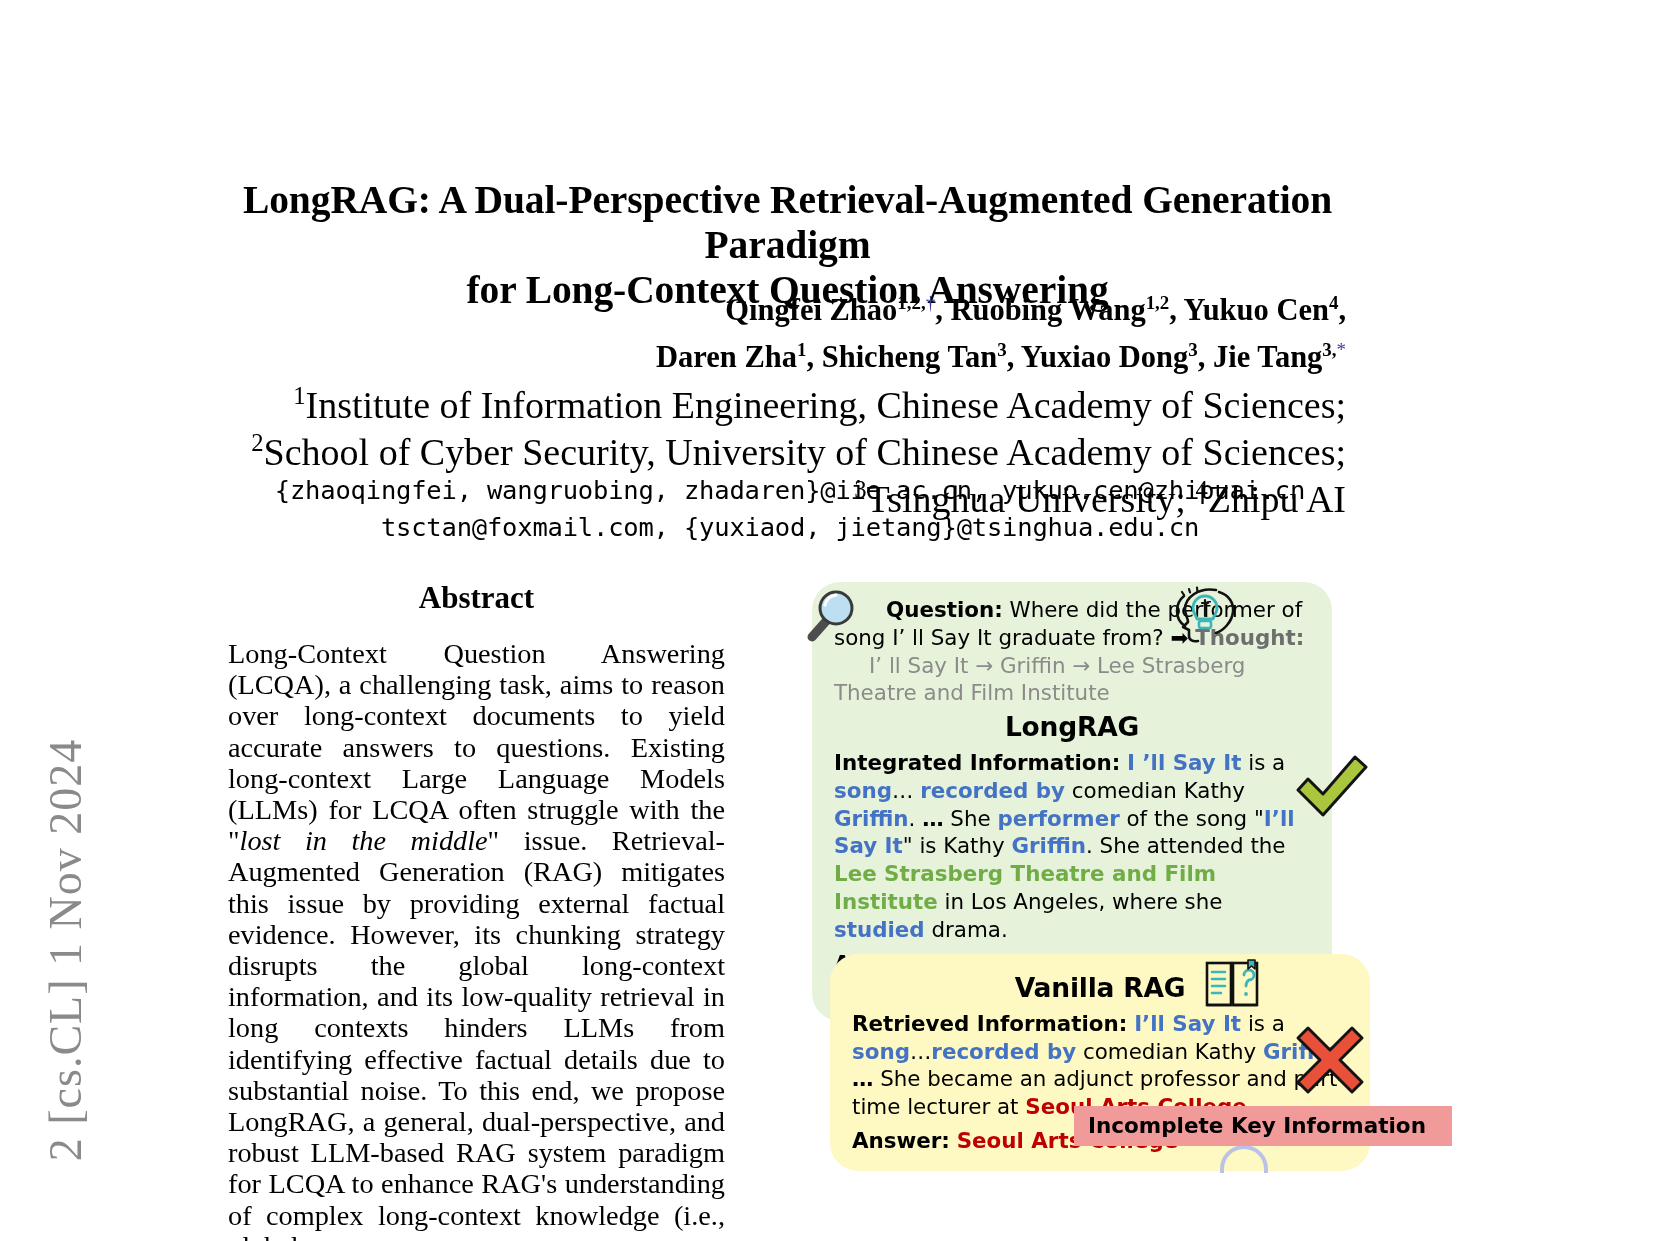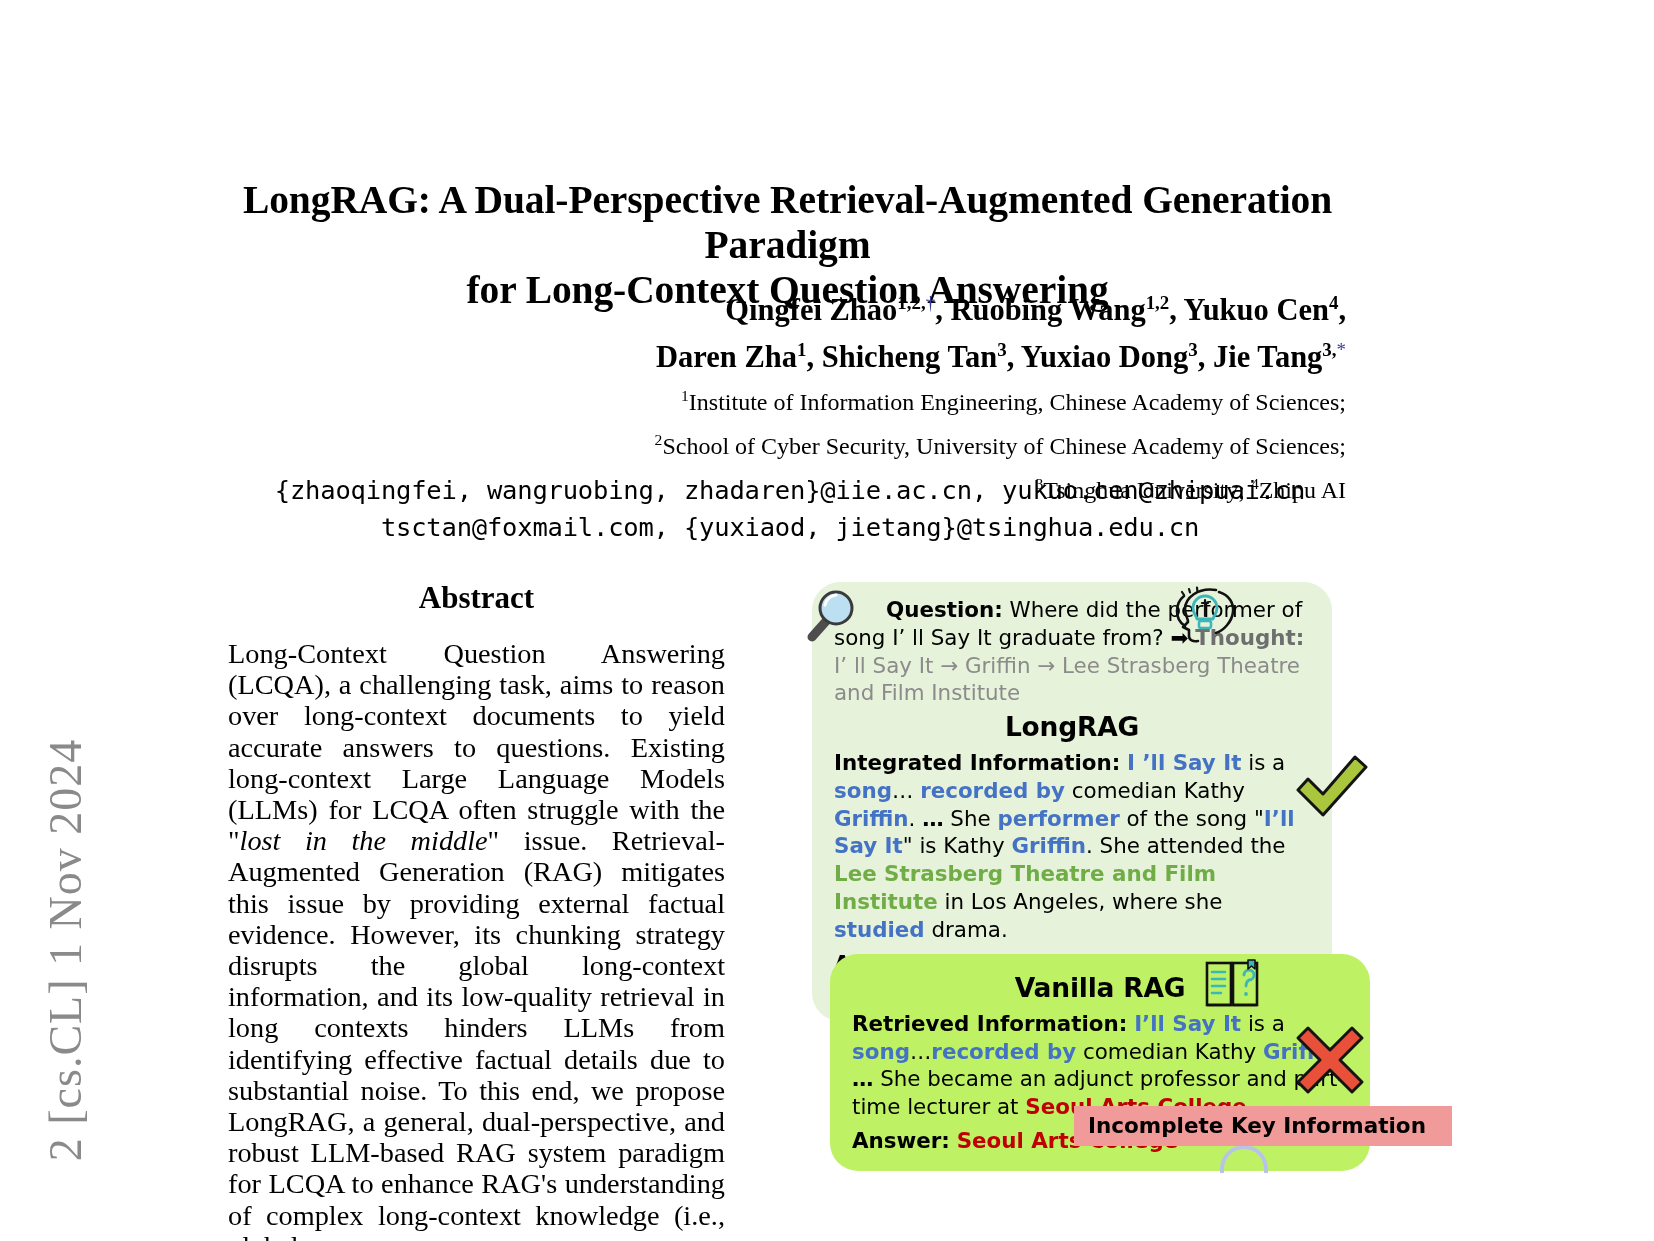--- a/index.html
+++ b/index.html
@@ -60,21 +60,21 @@
   .author-line {
     font-size: 30.5px;
     font-weight: bold;
     line-height: 39px;
   }
   .author-line sup { font-weight: bold; font-size: 0.62em; }
   .dagger { color: #3b3b9a; font-weight: normal; }
   .star { color: #3b3b9a; font-weight: normal; }
 
   .affil-line {
-    font-size: 24px;
+    font-size: 38px;
     line-height: 37px;
     font-weight: normal;
   }
   .affil-line sup { font-size: 0.65em; }
 
   #emails-block {
     position: absolute;
     left: 230px;
     top: 472px;
     width: 1120px;
@@ -122,34 +122,34 @@
   .panel {
     position: relative;
     border-radius: 28px;
     padding: 14px 22px 16px 22px;
     box-sizing: border-box;
     font-family: "DejaVu Sans", sans-serif;
     font-size: 21.4px;
     line-height: 27.8px;
   }
   .panel.green { background: #e6f2da; }
-  .panel.purple { background: #bef264; }
+  .panel.purple { background: #fef9c3; }
 
   .panel-title {
     text-align: center;
     font-weight: bold;
     font-size: 26.5px;
     margin: 6px 0 8px 0;
     letter-spacing: -0.2px;
   }
 
   .blk { margin: 0; }
   .lbl { font-weight: bold; color: #000; }
   .thought-lbl { font-weight: bold; color: #6e6e6e; }
-  .thought-txt { color: #8b8b8b; }
+  .thought-txt { color: #8b8b8b; margin-left: 35px; }
   .blue { color: #4472c4; font-weight: bold; }
   .green-t { color: #70ad47; font-weight: bold; }
   .green-ans { color: #76b743; font-weight: bold; }
   .red { color: #c00000; font-weight: bold; }
   .dots { font-weight: bold; }
 
   
   #magnifier-icon {
     position: absolute;
     left: -9px;

